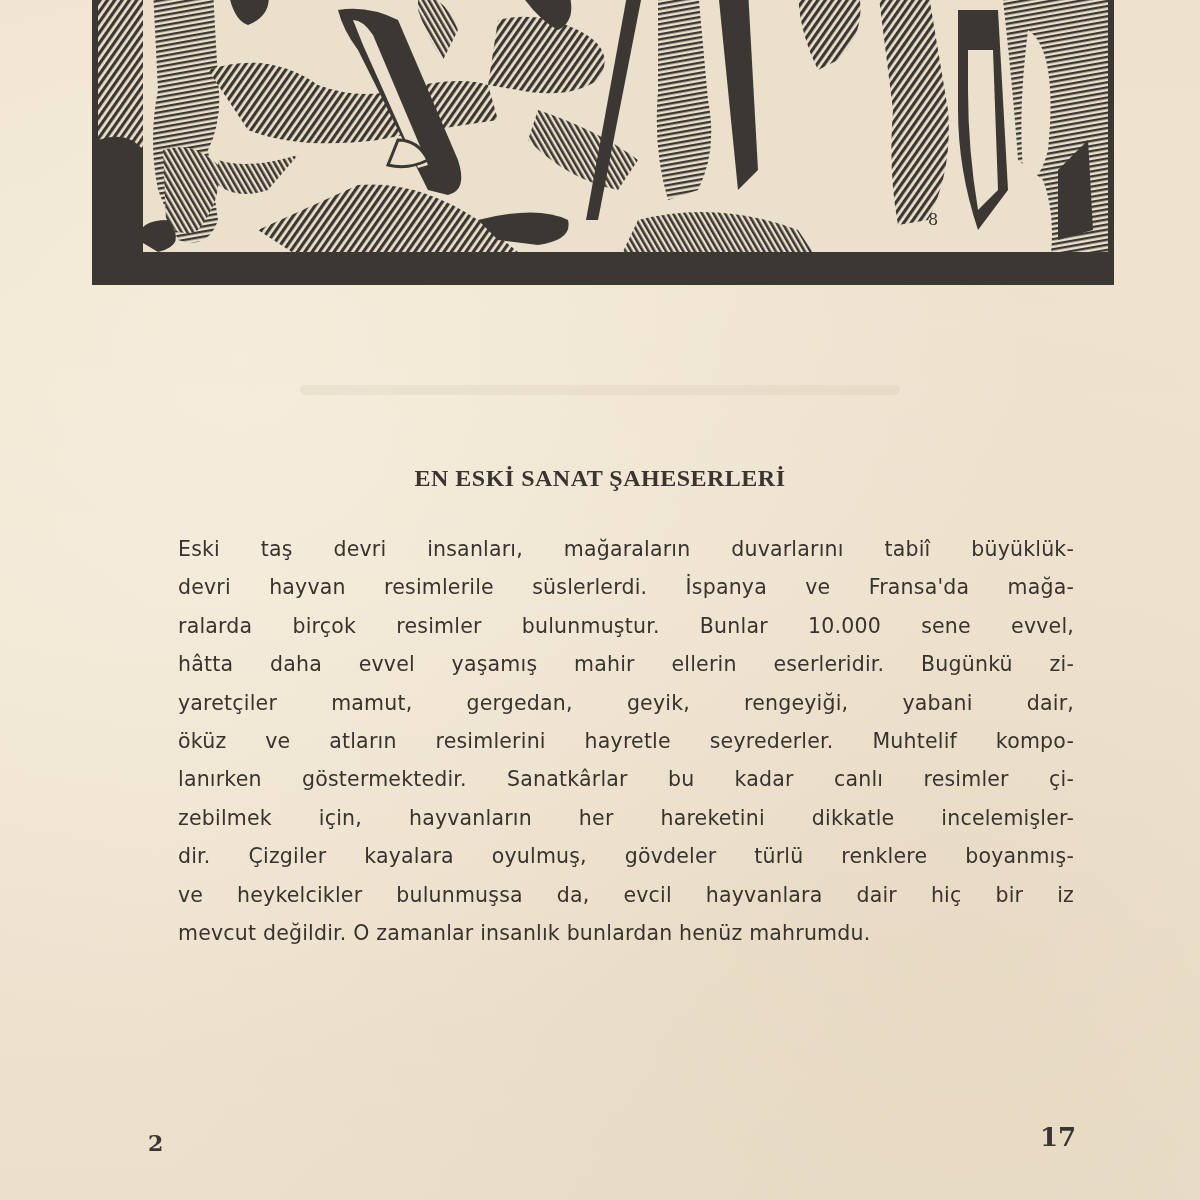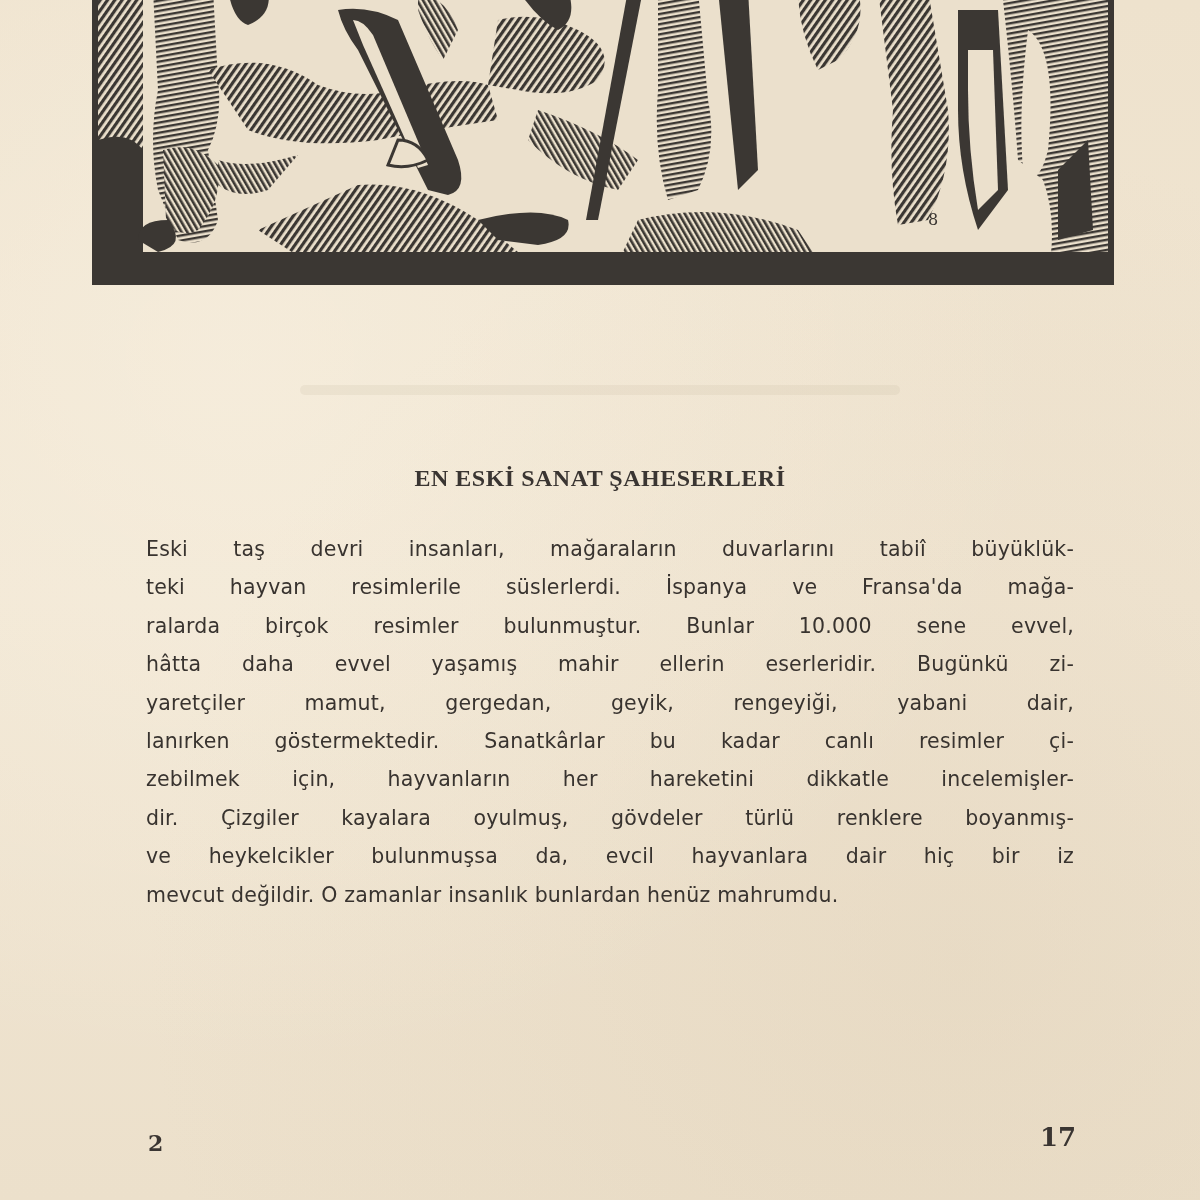--- a/index.html
+++ b/index.html
@@ -74,20 +74,21 @@
       font-size: 20.5px;
       color: #38332f;
     }
     .body-text .line {
       height: 38.4px;
       line-height: 38.4px;
       white-space: nowrap;
       text-align: justify;
       text-align-last: justify;
       letter-spacing: 0.2px;
+      margin-left: 32px;
     }
     .body-text .line.last {
       text-align-last: left;
     }
 
     .folio-left {
       position: absolute;
       left: 148px;
       top: 1130px;
       font-family: "DejaVu Serif", serif;
@@ -169,24 +170,25 @@
     <text x="830" y="235" font-family="DejaVu Serif, serif" font-size="16" fill="#3b3733">8</text>
   </svg>
 </div>
 
 <div class="faint-ghost"></div>
 
 <h1 class="chapter-title">EN ESKİ SANAT ŞAHESERLERİ</h1>
 
 <div class="body-text">
   <div class="line">Eski taş devri insanları, mağaraların duvarlarını tabiî büyüklük-</div>
-  <div class="line">teki hayvan resimlerile süslerlerdi. İspanya ve Fransa'da mağa-</div>
+  <div class="line">devri hayvan resimlerile süslerlerdi. İspanya ve Fransa'da mağa-</div>
   <div class="line">ralarda birçok resimler bulunmuştur. Bunlar 10.000 sene evvel,</div>
   <div class="line">hâtta daha evvel yaşamış mahir ellerin eserleridir.  Bugünkü zi-</div>
   <div class="line">yaretçiler mamut, gergedan,  geyik, rengeyiği, yabani  dair,</div>
+  <div class="line">öküz ve atların resimlerini hayretle seyrederler. Muhtelif kompo-</div>
   <div class="line">lanırken göstermektedir.  Sanatkârlar bu kadar canlı resimler çi-</div>
   <div class="line">zebilmek için,  hayvanların her hareketini  dikkatle  incelemişler-</div>
   <div class="line">dir. Çizgiler kayalara oyulmuş, gövdeler türlü renklere boyanmış-</div>
   <div class="line">ve heykelcikler bulunmuşsa da,  evcil hayvanlara dair hiç bir iz</div>
   <div class="line last">mevcut değildir. O zamanlar insanlık bunlardan henüz mahrumdu.</div>
 </div>
 
 <div class="folio-left">2</div>
 <div class="folio-right">17</div>
 

